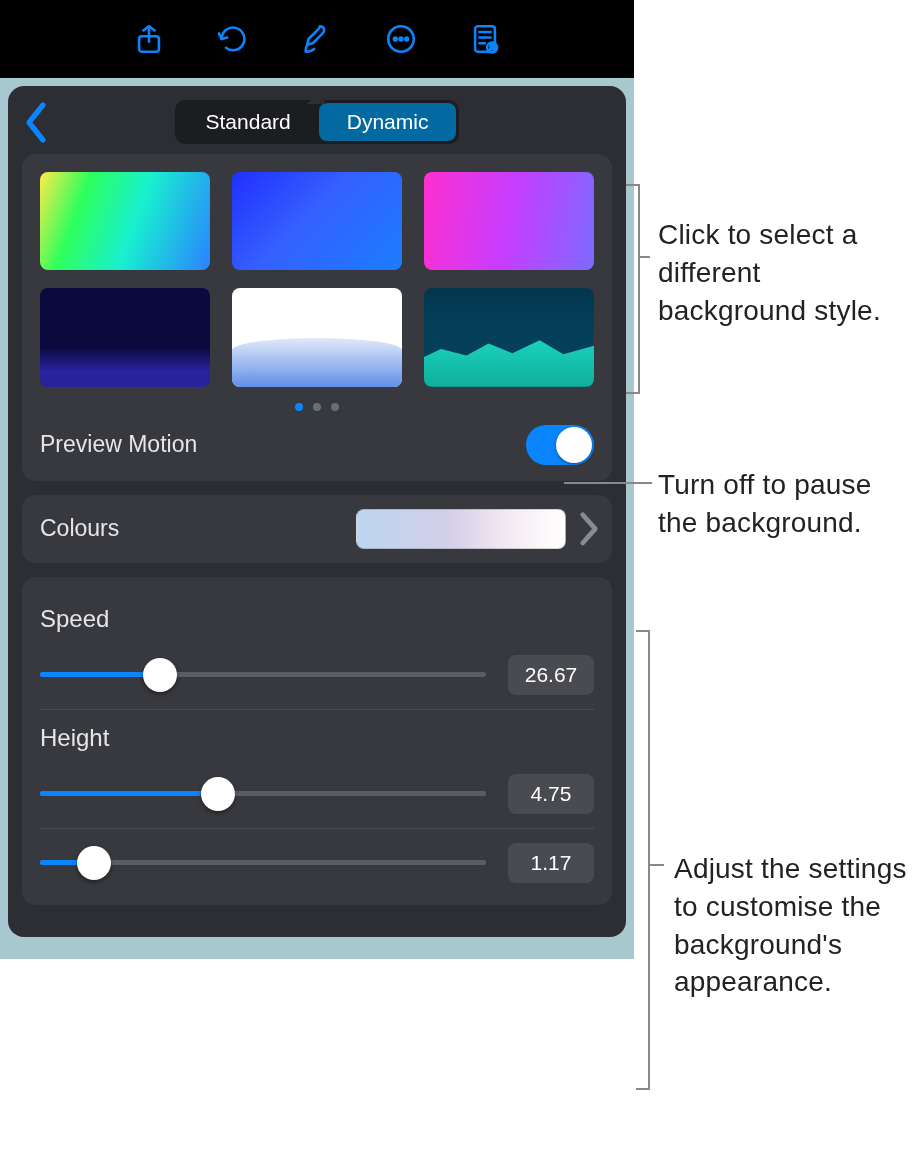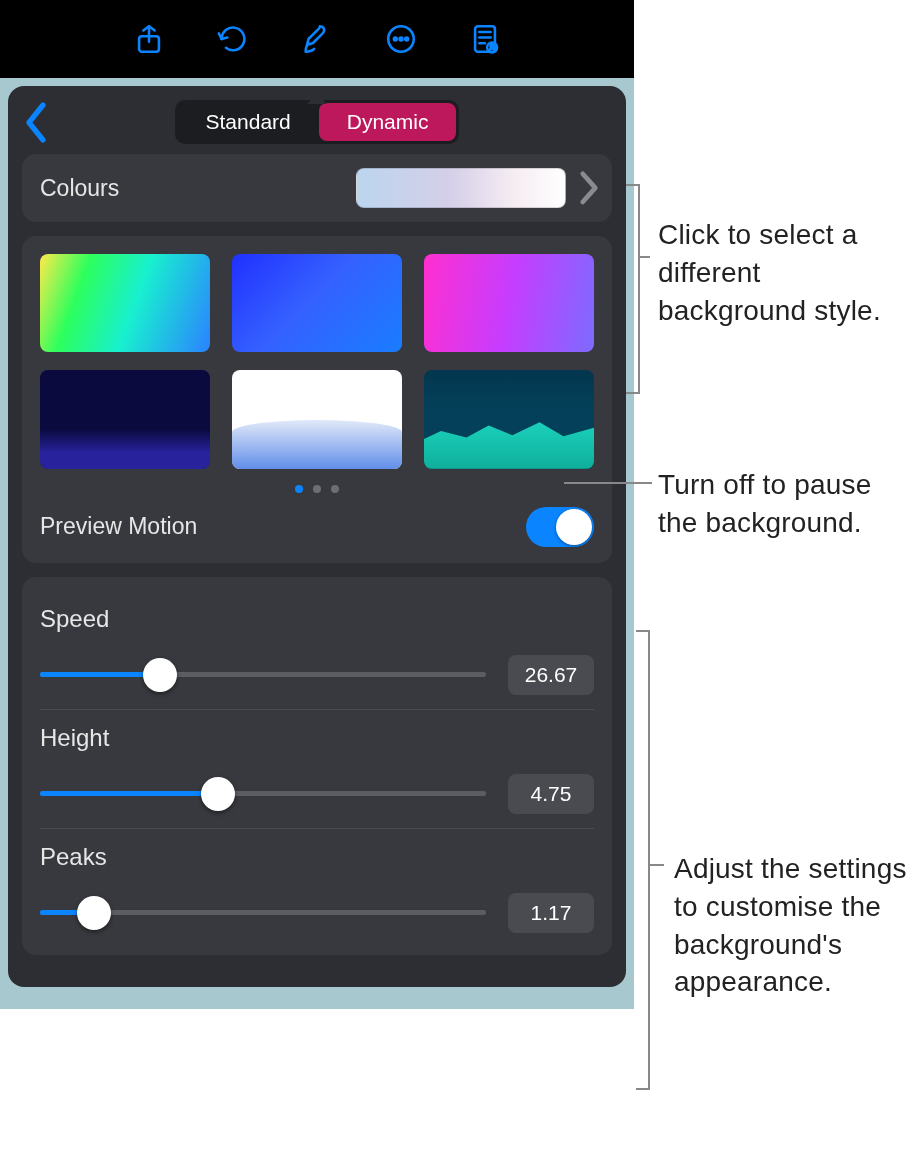--- a/index.html
+++ b/index.html
@@ -65,21 +65,21 @@
   gap:0;
 }
 .seg button {
   border:none;
   background:transparent;
   color:#fff;
   font-size:21px;
   padding:7px 28px;
   border-radius:8px;
 }
-.seg button.sel { background:#be185d; }
+.seg button.sel { background:#0369a1; }
 
 .card {
   background:#38393e;
   border-radius:14px;
   padding:18px 18px 16px 18px;
   margin-bottom:14px;
 }
 .thumbs {
   display:grid;
   grid-template-columns: repeat(3,1fr);
@@ -214,49 +214,49 @@
               <path d="M12 4 4 14l8 10"></path>
             </svg>
         </div>
         <div class="seg">
           <button>Standard</button>
           <button class="sel">Dynamic</button>
         </div>
         <div style="width:28px"></div>
       </div>
 
-      <div class="card colours-card">
-        <span class="lbl" style="flex:1;font-size:23px">Colours</span>
-        <div class="colours-swatch"></div>
-        <div class="chev-right">
-          <svg viewBox="0 0 14 24" fill="none" stroke="currentColor" stroke-width="3" stroke-linecap="round" stroke-linejoin="round">
-              <path d="M3 3l8 9-8 9"></path>
-            </svg>
-        </div>
-      </div>
-
       <div class="card">
         <div class="thumbs">
           <div class="thumb t1"></div>
           <div class="thumb t2"></div>
           <div class="thumb t3"></div>
           <div class="thumb t4"></div>
           <div class="thumb t5"></div>
           <div class="thumb t6"></div>
         </div>
         <div class="dots">
           <span class="on"></span>
           <span></span>
           <span></span>
         </div>
         <div class="row">
           <span class="lbl">Preview Motion</span>
           <div class="toggle">
               <div class="knob"></div>
             </div>
+        </div>
+      </div>
+
+      <div class="card colours-card">
+        <span class="lbl" style="flex:1;font-size:23px">Colours</span>
+        <div class="colours-swatch"></div>
+        <div class="chev-right">
+          <svg viewBox="0 0 14 24" fill="none" stroke="currentColor" stroke-width="3" stroke-linecap="round" stroke-linejoin="round">
+              <path d="M3 3l8 9-8 9"></path>
+            </svg>
         </div>
       </div>
 
       <div class="card sliders-card">
         <div class="sgroup">
           <span class="sglbl">Speed</span>
           <div class="srow">
             <div class="slider">
               <div class="track"></div>
               <div class="fill" style="width:27%"></div>
@@ -270,21 +270,20 @@
           <div class="srow">
             <div class="slider">
               <div class="track"></div>
               <div class="fill" style="width:40%"></div>
               <div class="knob" style="left:calc(40% - 17px)"></div>
             </div>
             <div class="valpill">4.75</div>
           </div>
         </div>
         <div class="sgroup">
-          <span class="sglbl">Peaks</span>
           <div class="srow">
             <div class="slider">
               <div class="track"></div>
               <div class="fill" style="width:12%"></div>
               <div class="knob" style="left:calc(12% - 17px)"></div>
             </div>
             <div class="valpill">1.17</div>
           </div>
         </div>
       </div>

